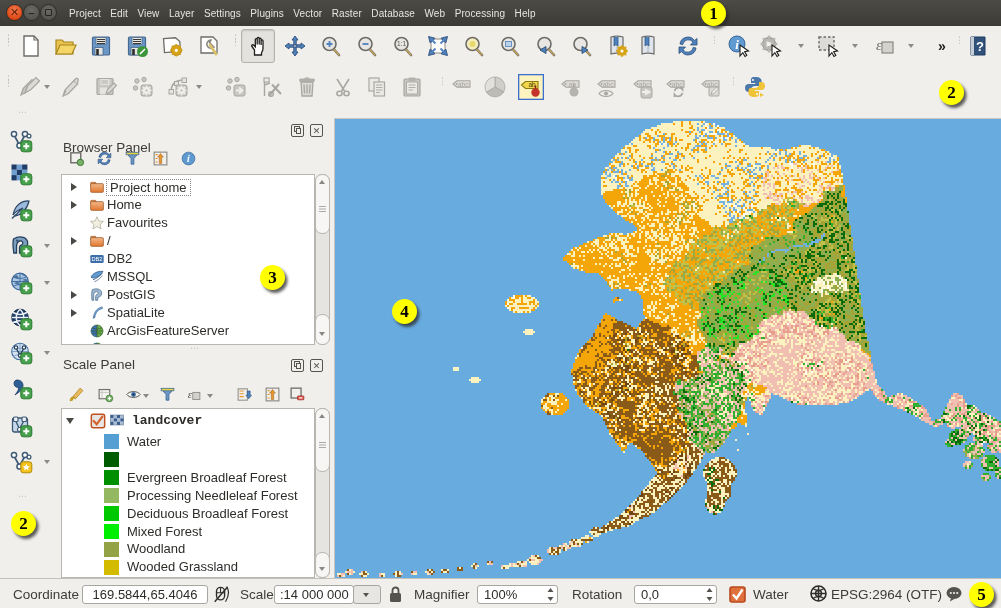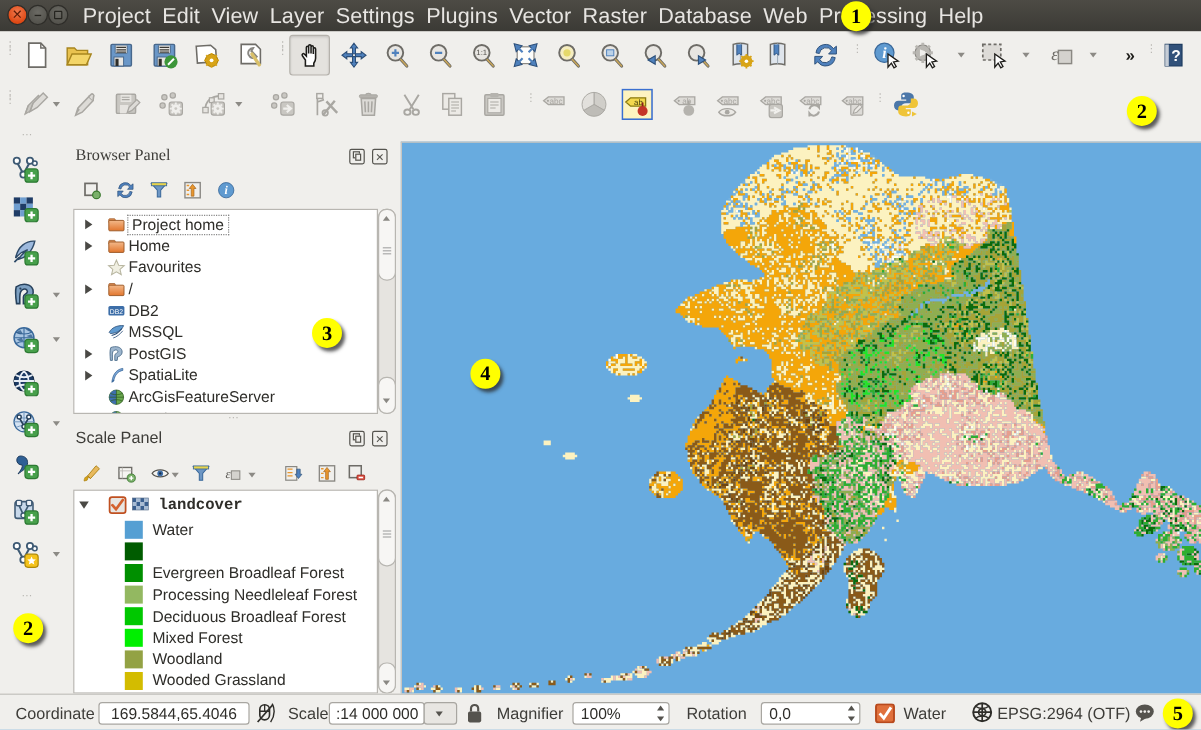--- a/index.html
+++ b/index.html
@@ -9,21 +9,21 @@
 
 .titlebar { position:absolute; left:0; top:0; width:1001px; height:26px;
   background:linear-gradient(#4d4b45,#3b3a35); color:#e7e5e2; }
 .wbtn { position:absolute; top:4px; width:17px; height:17px; border-radius:50%;
   border:1px solid #2e2d29; display:flex; align-items:center; justify-content:center;
   font-size:11px; color:#3d3c38; }
 .wbtn.close { background:radial-gradient(circle at 50% 35%, #f27b50, #dd4814 70%); left:6px; color:#5e1c07;}
 .wbtn.min { background:radial-gradient(circle at 50% 35%, #6b6a64, #55544e 70%); left:23px; color:#25241f;}
 .wbtn.max { background:radial-gradient(circle at 50% 35%, #6b6a64, #55544e 70%); left:40px; color:#25241f;}
 .menus { position:absolute; left:69px; top:0; height:26px; display:flex; align-items:center; }
-.menus span { font-size:18px; margin-right:9.5px; letter-spacing:0.1px; }
+.menus span { font-size:10px; margin-right:9.5px; letter-spacing:0.1px; }
 
 .toolrow1 { position:absolute; left:0; top:26px; width:1001px; height:40px; }
 .toolrow2 { position:absolute; left:0; top:66px; width:1001px; height:42px; }
 .grip { position:absolute; width:4px; height:18px; color:#b9b7b2; font-size:9px; line-height:4px; letter-spacing:0; }
 .ticon { position:absolute; width:24px; height:24px; }
 .ticon svg { width:100%; height:100%; display:block; }
 .pressed { border:1px solid #b5b2ac; border-radius:3px; background:#e4e2de; box-shadow:inset 0 1px 2px #00000022; }
 .dd { position:absolute; width:0; height:0; border-left:3.5px solid transparent; border-right:3.5px solid transparent; border-top:4.5px solid #8c8a85; }
 .chev { position:absolute; font-size:14px; color:#1e1d1a; font-weight:bold; }
 
@@ -593,21 +593,21 @@
       </svg>
     </div>
     <div class="dd" style="left:44px;top:136px;"></div>
     <div class="dd" style="left:44px;top:173px;"></div>
     <div class="dd" style="left:44px;top:243px;"></div>
     <div class="dd" style="left:44px;top:352px;"></div>
     <div class="grip" style="position:absolute;left:18px;top:386px;">⋯</div>
   </div>
 
 <div class="abs" style="left:57px;top:118px;width:276px;height:234px;">
-<div class="panel-title" style="left:6px;top:3px;font-family:Liberation Serif, serif;">Browser Panel</div>
+<div class="panel-title" style="left:6px;top:22px;">Browser Panel</div>
 <div class="pbtn" style="left:234px;top:6px;">
       <span style="width:6px;height:6px;border:1.2px solid #55544f;display:block;margin:-3px 0 0 2px;background:#f0efec;"></span>
       <span style="width:6px;height:6px;border:1.2px solid #55544f;display:block;margin:0 2px 0 -4px;background:#f0efec;"></span>
     </div>
 <div class="pbtn" style="left:253px;top:6px;">✕</div>
 <div class="abs" style="left:11px;top:32px;width:17px;height:17px;">
       <svg viewBox="0 0 24 24" style="width:100%;height:100%;display:block;">
         <rect x="4" y="4" width="14" height="14" fill="none" stroke="#6e6c67" stroke-width="2"></rect>
         <circle cx="17.5" cy="17.5" r="4.5" fill="#7ab06a" stroke="#3c7a30" stroke-width="1.4"></circle>
       </svg>

